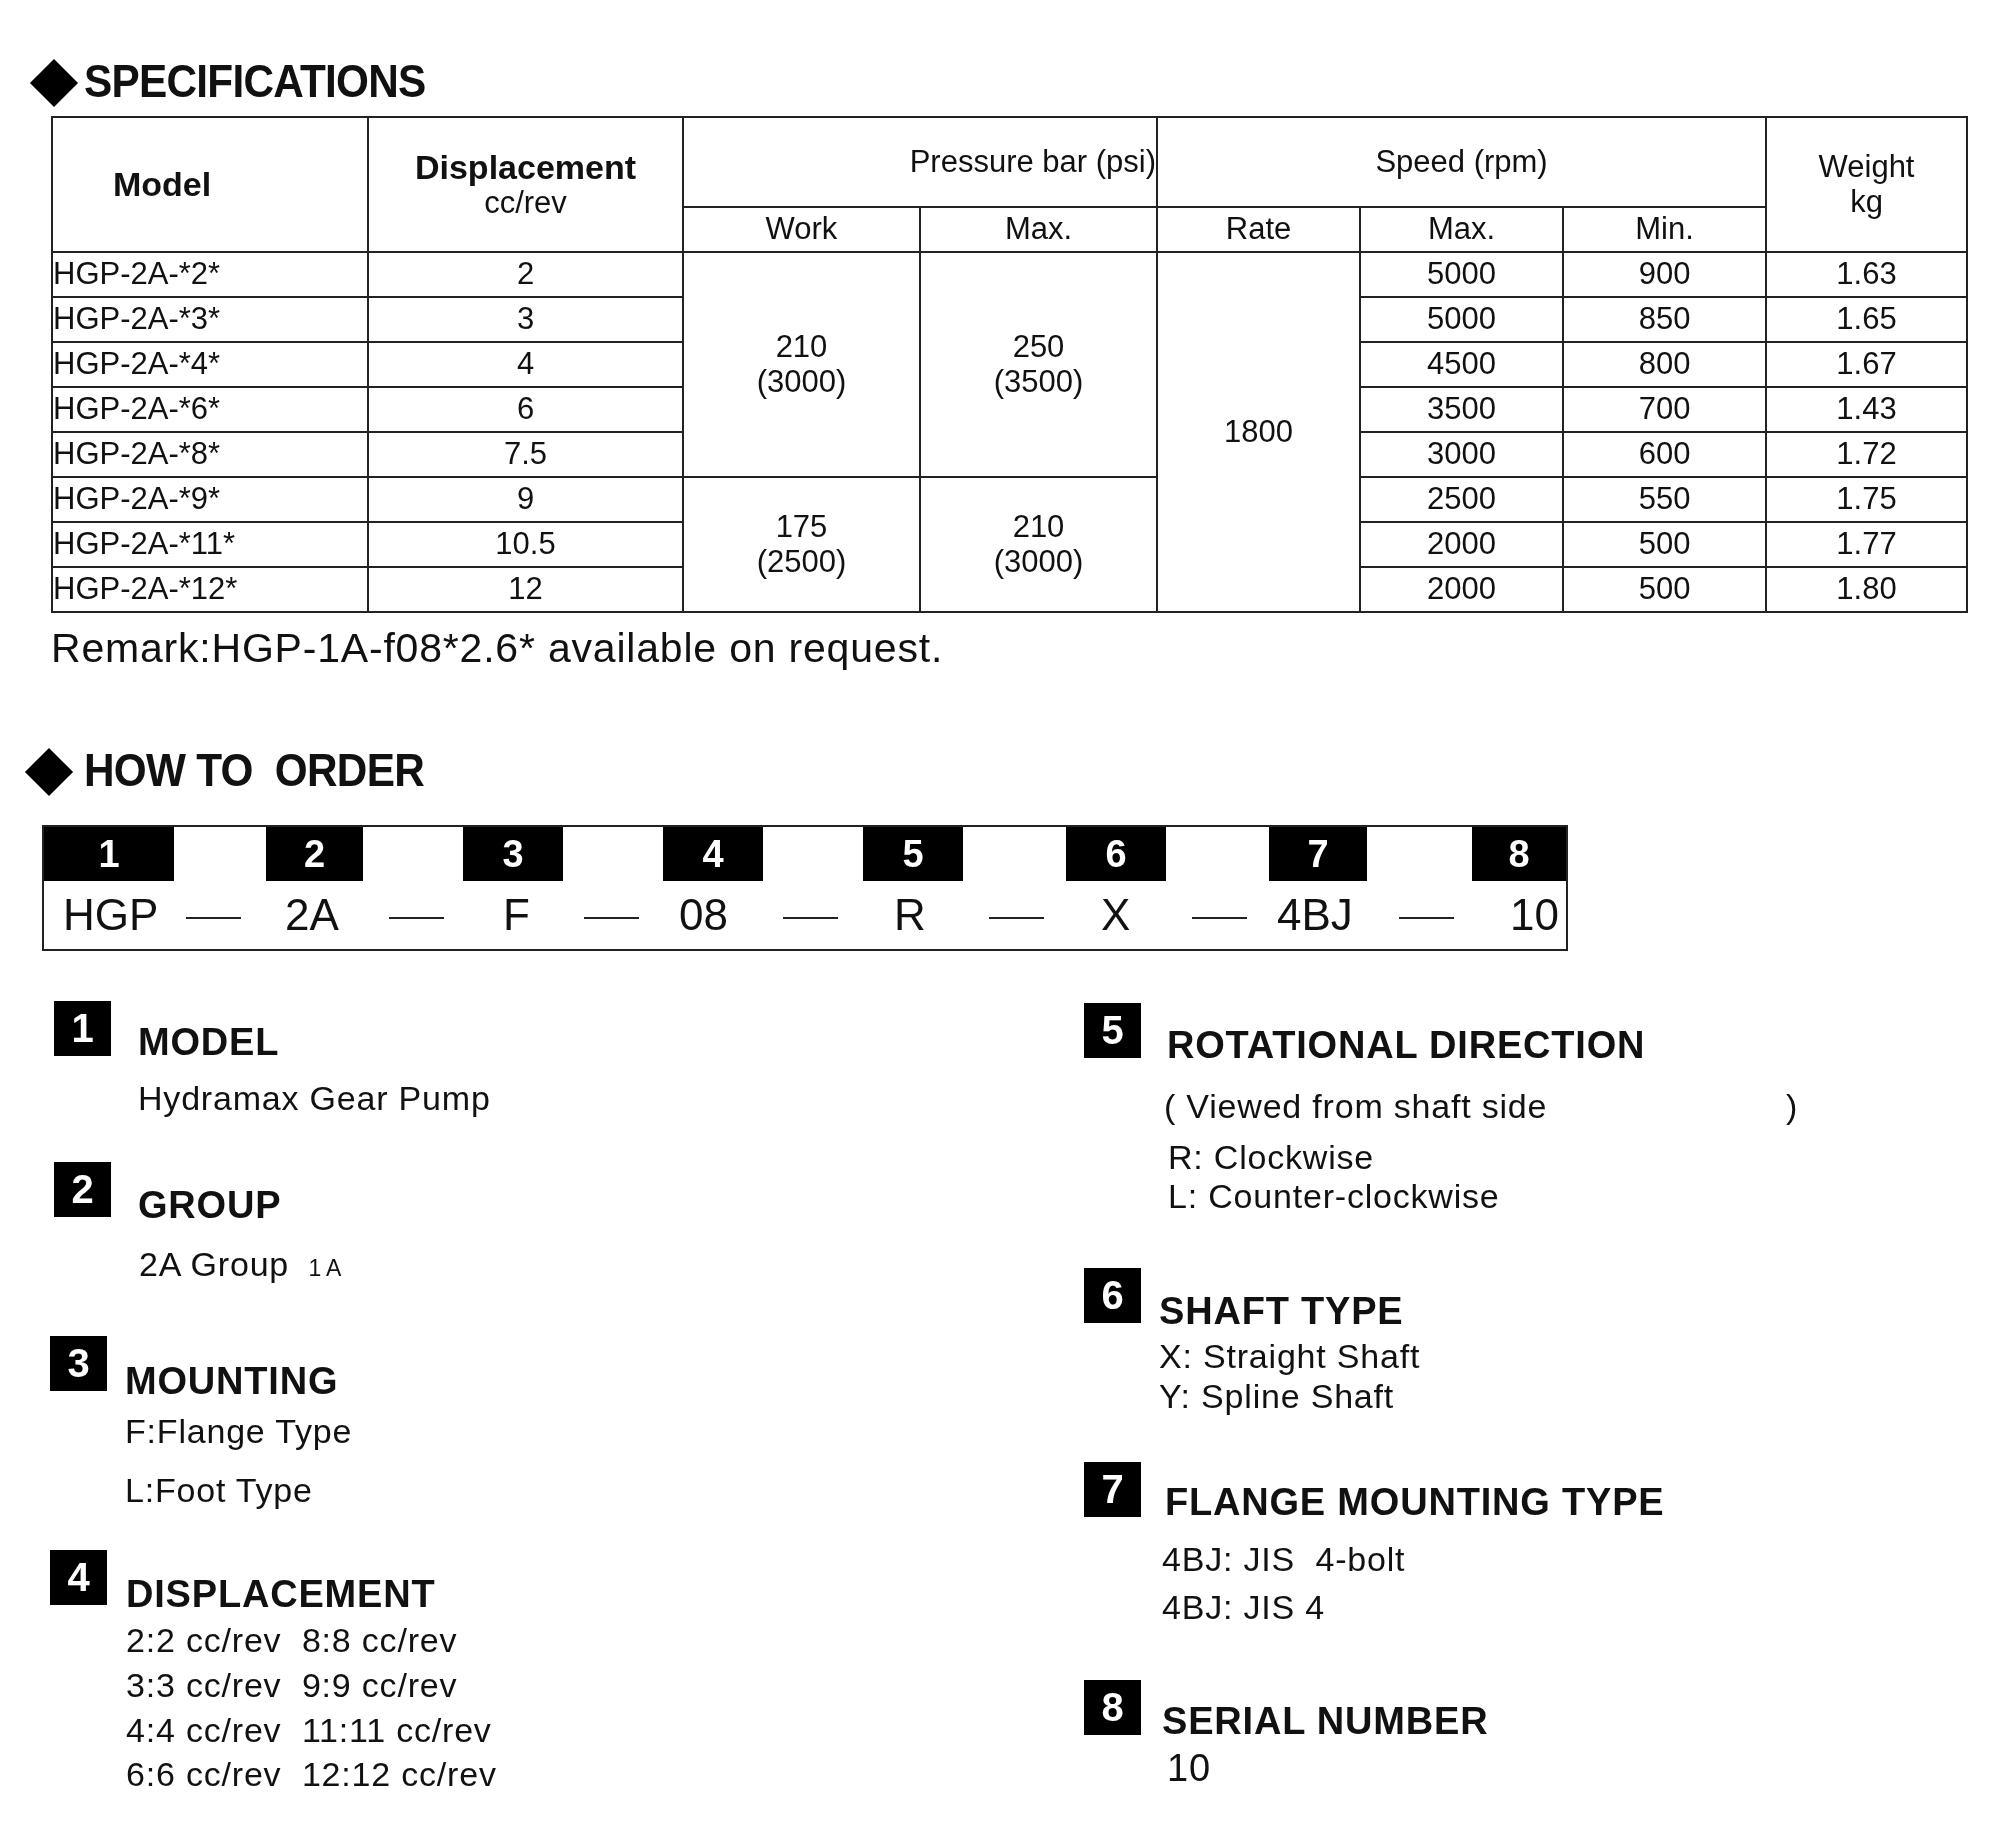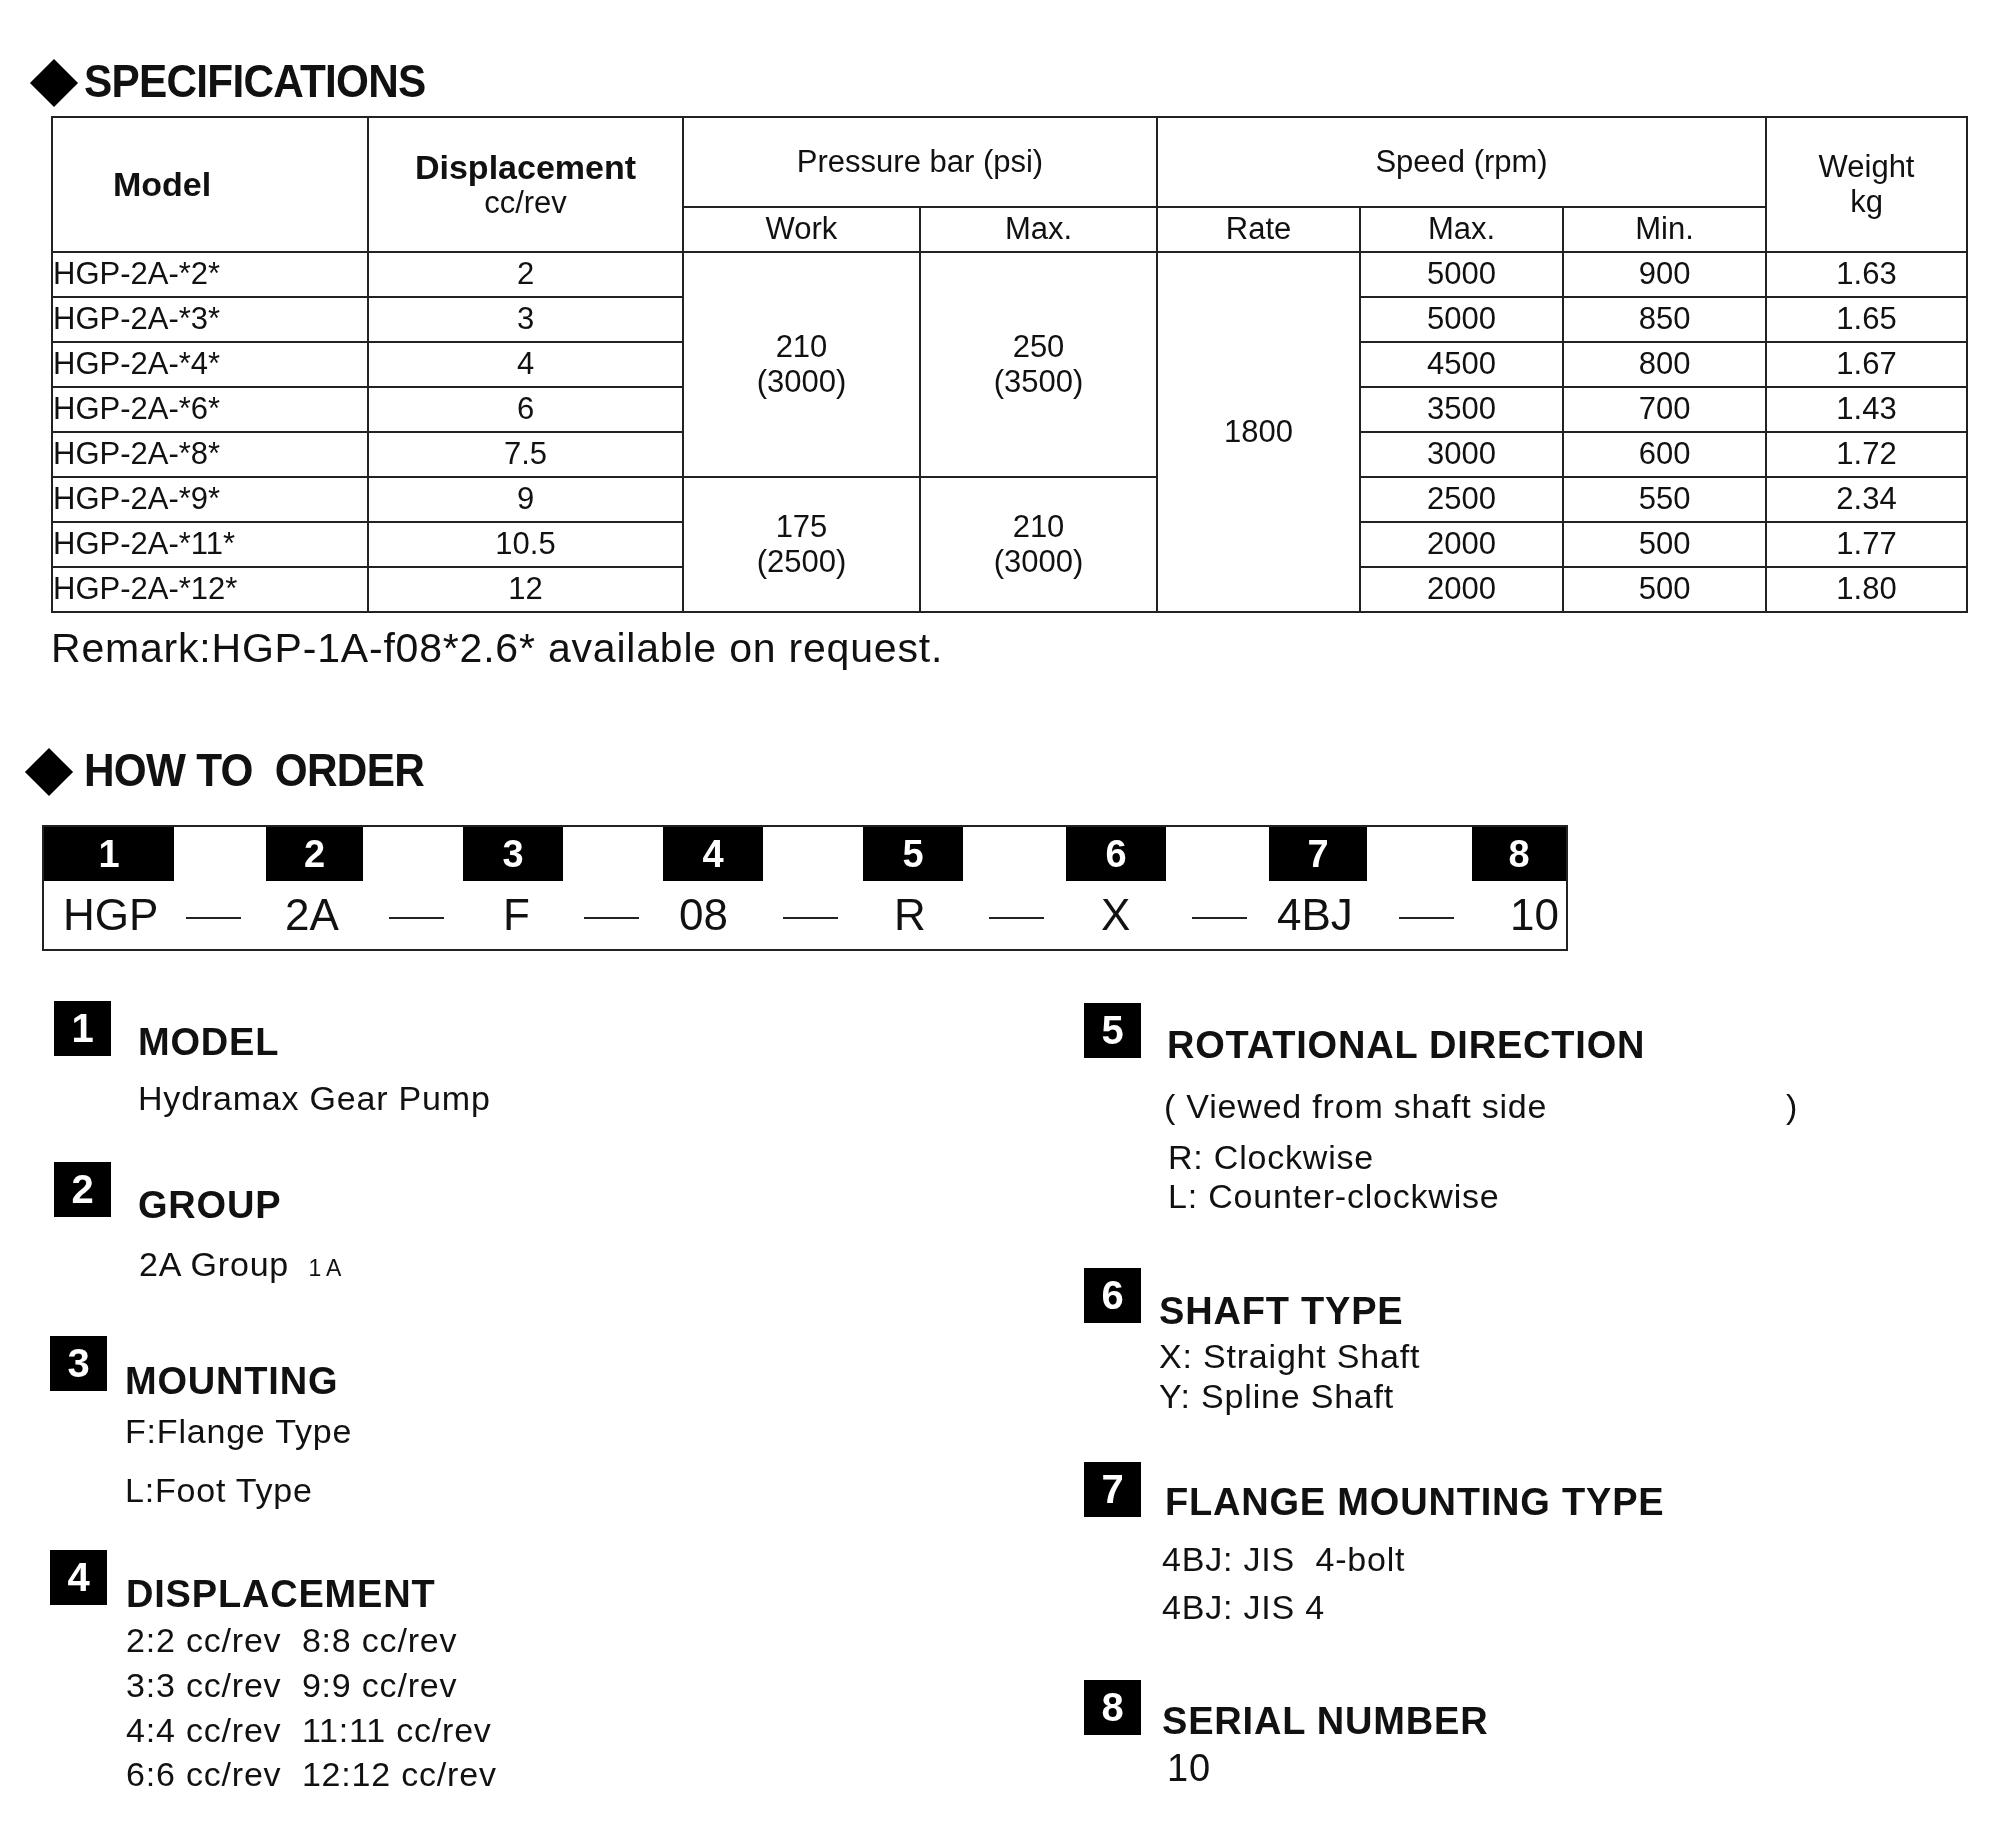--- a/index.html
+++ b/index.html
@@ -42,21 +42,21 @@
       <col style="width:203px">
       <col style="width:201px">
   </colgroup>
   <tbody>
       <tr style="height:90px">
     <td rowspan="2" class="model" style="vertical-align:middle;padding-left:60px;"><span class="hdr-bold">Model</span></td>
     <td rowspan="2">
       <div class="hdr-bold">Displacement</div>
       <div class="hdr">cc/rev</div>
     </td>
-    <td colspan="2" style="border-bottom:2.3px solid #222;"><span class="hdr">Pressure bar (psi)</span></td>
+    <td colspan="2" style="border-bottom:2.3px solid #222;text-align:right;"><span class="hdr">Pressure bar (psi)</span></td>
     <td colspan="3"><span class="hdr">Speed   (rpm)</span></td>
     <td rowspan="2">
       <div class="hdr">Weight</div>
       <div class="hdr">kg</div>
     </td>
   </tr>
   <tr style="height:44px">
     <td><span class="hdr">Work</span></td>
     <td><span class="hdr">Max.</span></td>
     <td><span class="hdr">Rate</span></td>
@@ -113,21 +113,21 @@
     <td rowspan="3">
           <div>175</div>
           <div>(2500)</div>
         </td>
     <td rowspan="3">
           <div>210</div>
           <div>(3000)</div>
         </td>
     <td>2500</td>
     <td>550</td>
-    <td>2.34</td>
+    <td>1.75</td>
   </tr>
   <tr>
     <td class="model">HGP-2A-*11*</td>
     <td>10.5</td>
     <td>2000</td>
     <td>500</td>
     <td>1.77</td>
   </tr>
   <tr>
     <td class="model">HGP-2A-*12*</td>

